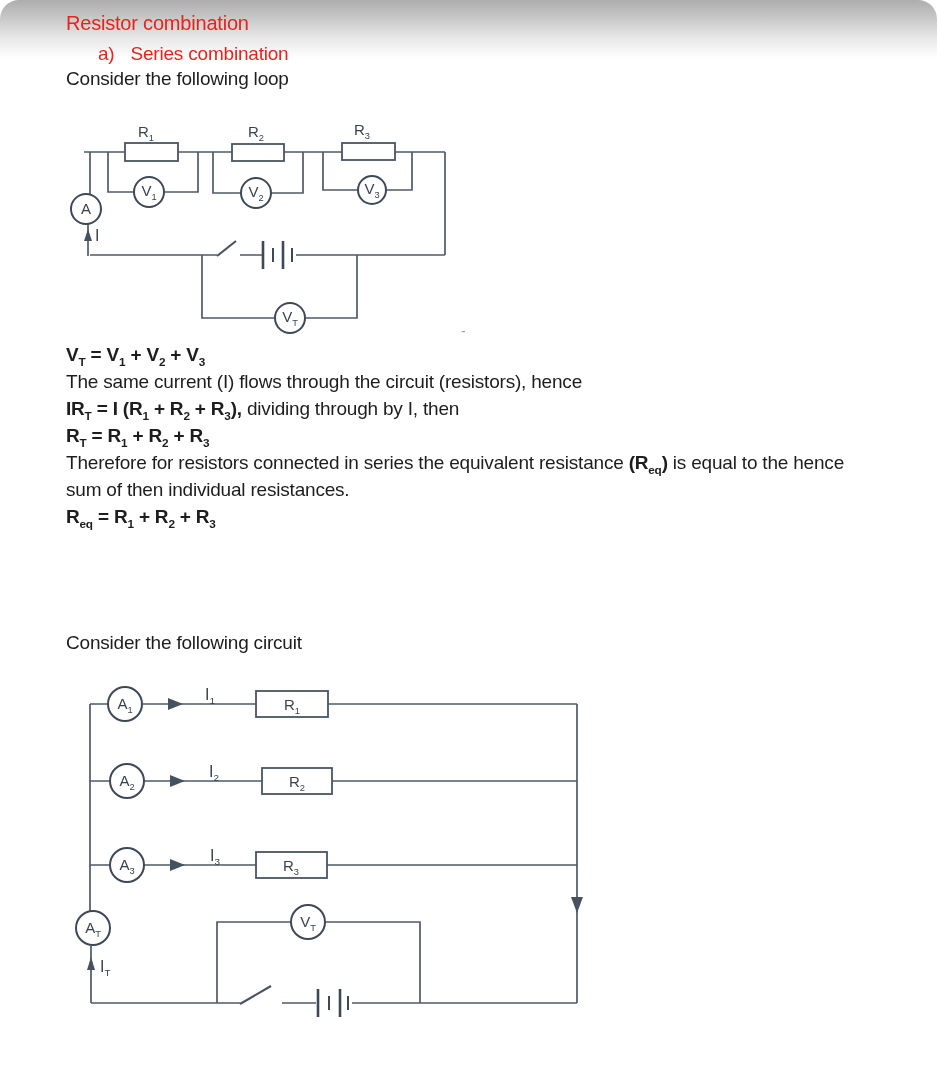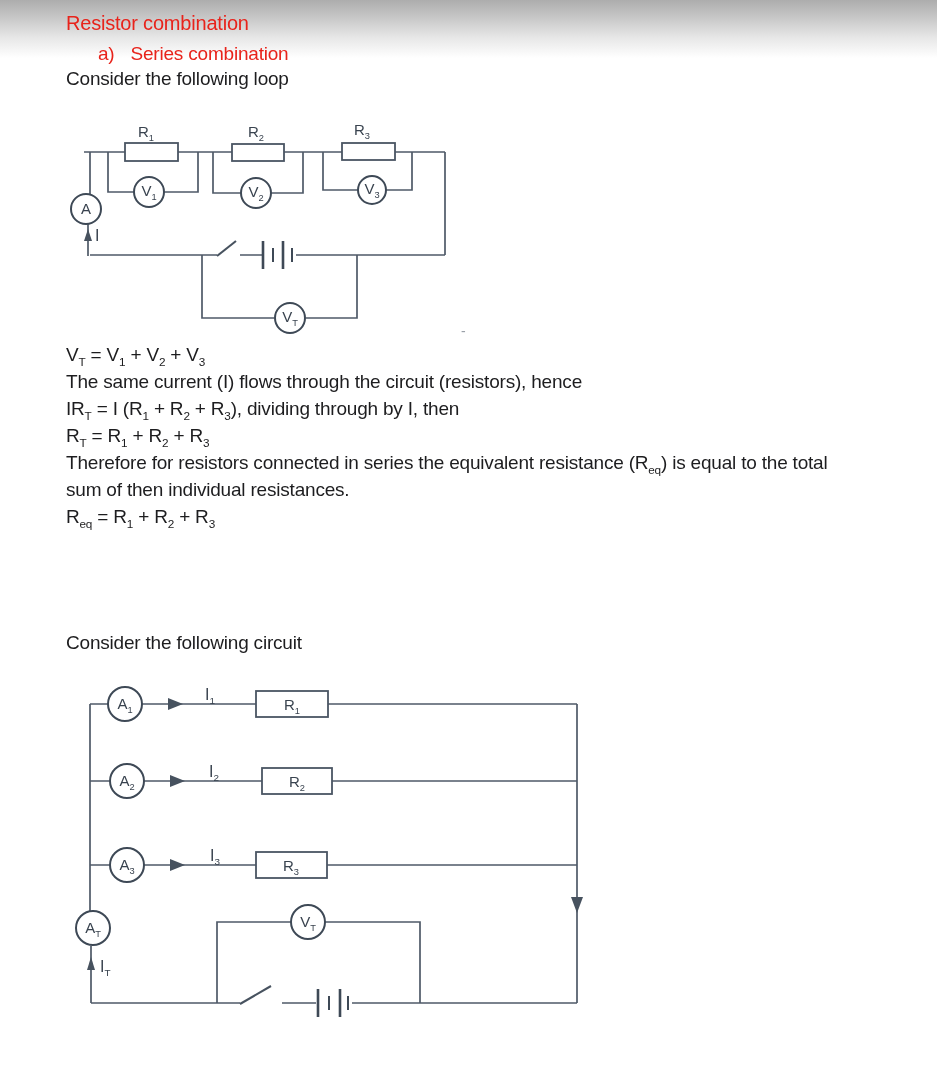--- a/index.html
+++ b/index.html
@@ -1,23 +1,23 @@
 <!DOCTYPE html>
 <html><head>
 <meta charset="utf-8">
 <style>
   html,body{margin:0;padding:0;background:#fff;}
   .page{position:relative;width:937px;height:1071px;background:#ffffff;overflow:hidden;
-        font-family:"Liberation Sans",sans-serif;color:#1d1d1f;}
+        font-family:"Liberation Sans",sans-serif;color:#1d1d1f;border-radius:19px;}
   .grad{position:absolute;left:0;top:0;width:100%;height:58px;
         background:linear-gradient(180deg,#adadad 0%,#c7c7c7 30%,#e7e7e7 65%,#ffffff 100%);}
   .t{position:absolute;white-space:nowrap;font-size:19px;letter-spacing:-0.2px;line-height:24px;}
   .red{color:#e8231b;}
   .title{font-size:20px;}
-  .eq{font-weight:400;}
+  .eq{font-weight:700;}
   .seclet{display:inline-block;margin-right:16px;}
   sub{font-size:0.62em;line-height:0;}
   .stray{color:#9aa0a8;font-size:14px;}
   svg{position:absolute;overflow:visible;}
   .wire{stroke:#4f5a68;stroke-width:1.7;fill:none;}
   .wire2{stroke:#47525f;stroke-width:2.1;fill:none;}
   .comp{fill:#ffffff;stroke:#3e4956;stroke-width:2;}
   .rbox{fill:#ffffff;stroke:#4a5563;stroke-width:1.8;}
   .plateL{stroke:#3e4956;stroke-width:2.6;fill:none;}
   .plateS{stroke:#3e4956;stroke-width:2;fill:none;}
@@ -39,21 +39,21 @@
 
   <div class="t stray" style="left:461px;top:319px;">-</div>
 
   <div class="t eq" style="left:66px;top:343px;">V<sub>T</sub> = V<sub>1</sub> + V<sub>2</sub> + V<sub>3</sub></div>
   <div class="t" style="left:66px;top:370px;">The same current (I) flows through the circuit (resistors), hence</div>
   <div class="t" style="left:66px;top:397px;">
     <span class="eq">IR<sub>T</sub> = I (R<sub>1</sub> + R<sub>2</sub> + R<sub>3</sub>),</span><span> dividing through by I, then</span>
   </div>
   <div class="t eq" style="left:66px;top:424px;">R<sub>T</sub> = R<sub>1</sub> + R<sub>2</sub> + R<sub>3</sub></div>
   <div class="t" style="left:66px;top:451px;">
-    <span>Therefore for resistors connected in series the equivalent resistance </span><span class="eq">(R<sub>eq</sub>)</span><span> is equal to the total</span>
+    <span>Therefore for resistors connected in series the equivalent resistance </span><span class="eq">(R<sub>eq</sub>)</span><span> is equal to the hence</span>
   </div>
   <div class="t" style="left:66px;top:478px;">sum of then individual resistances.</div>
   <div class="t eq" style="left:66px;top:505px;">R<sub>eq</sub> = R<sub>1</sub> + R<sub>2</sub> + R<sub>3</sub></div>
 
   <div class="t" style="left:66px;top:631px;">Consider the following circuit</div>
 
   <svg style="left:60px;top:108px;" width="420" height="240" viewBox="60 108 420 240">
     <g>
       <path class="wire" d="M84,152 H445 M90,152 V194 M88,224 V256 M90,255 H217 M240,255 H262 M296,255 H445 M445,152 V255"></path>
       <path class="wire" d="M108,152 V192 H134 M164,192 H198 V152 M213,152 V193 H241 M271,193 H303 V152 M323,152 V190 H358 M386,190 H412 V152"></path>

